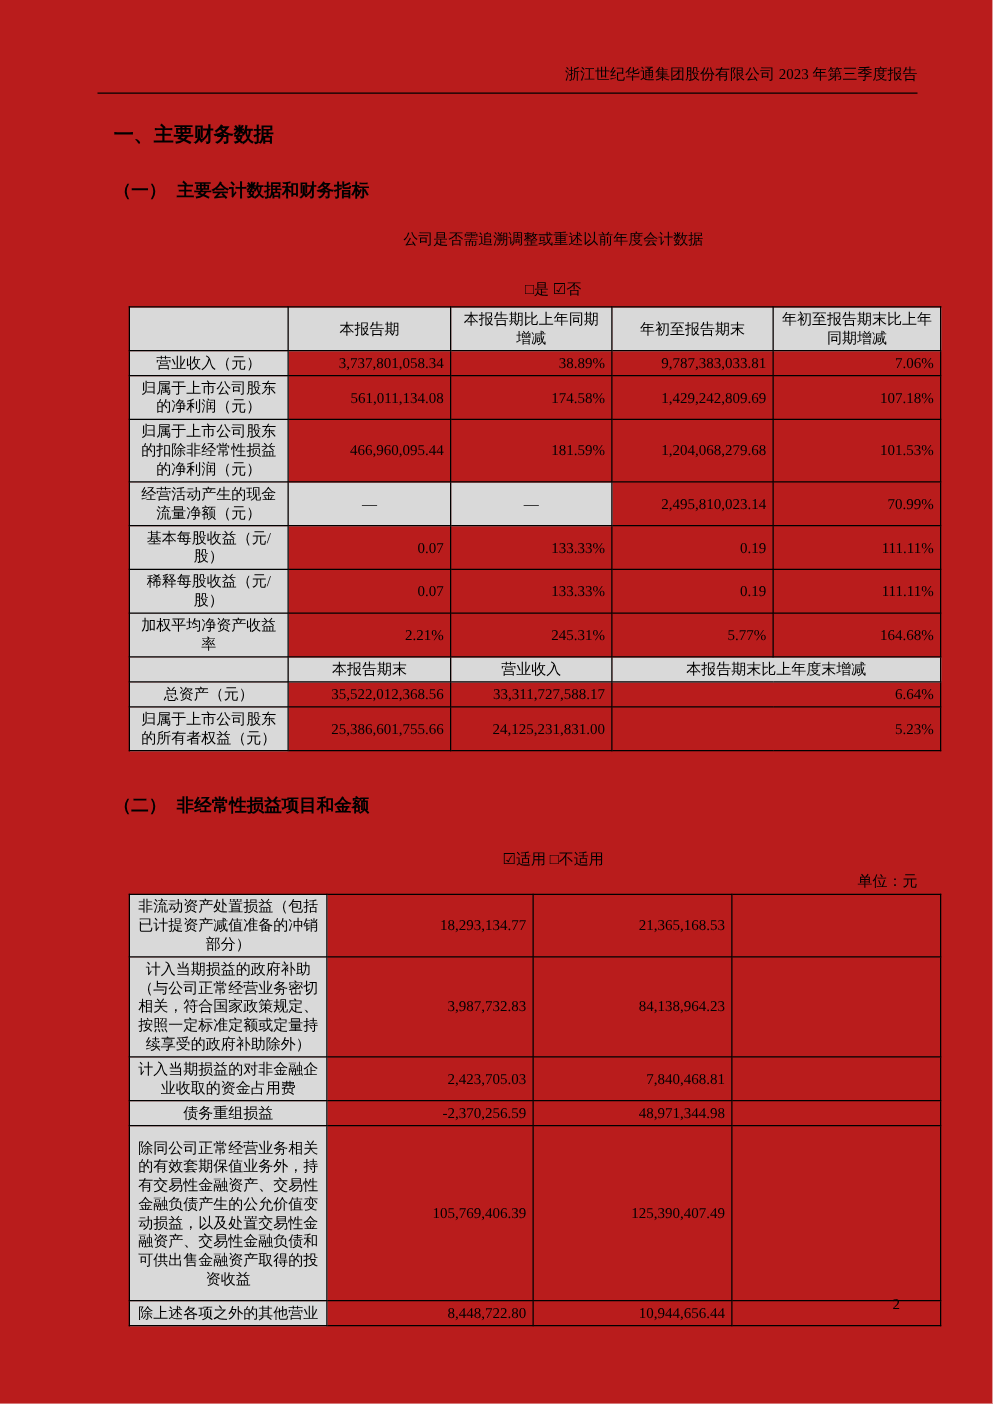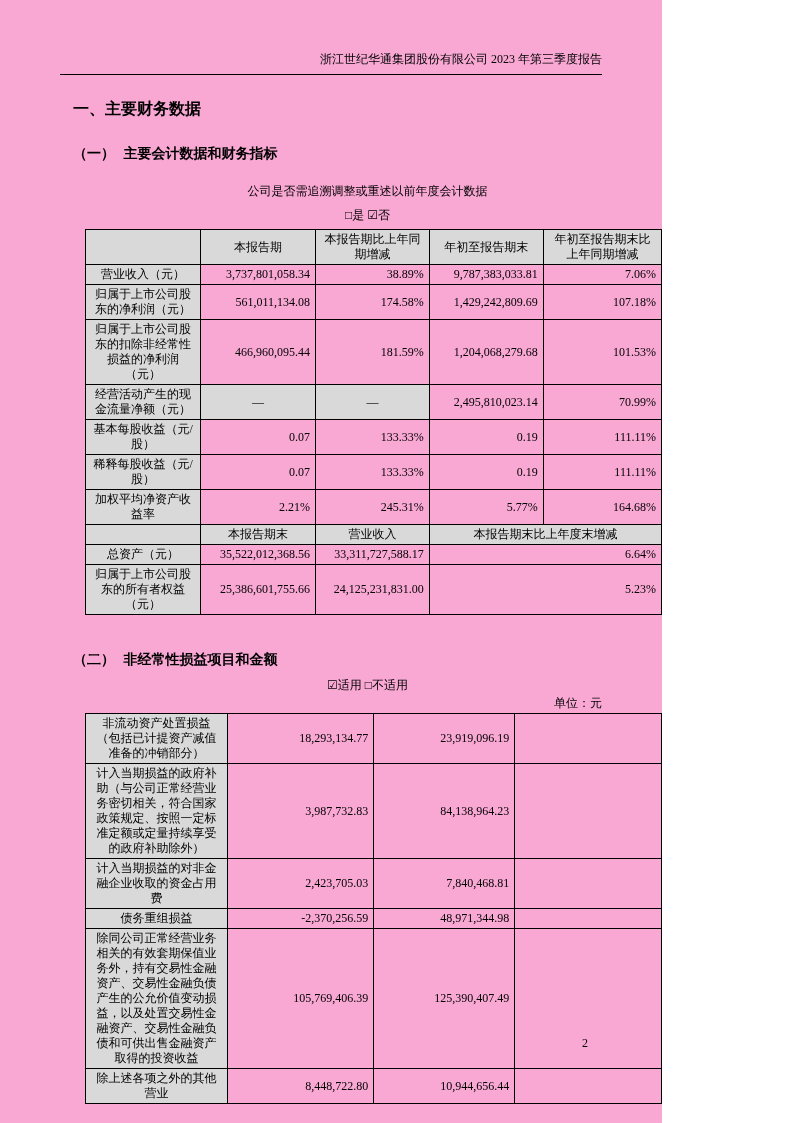--- a/index.html
+++ b/index.html
@@ -1,24 +1,25 @@
 <!DOCTYPE html>
 <html><head>
 <meta charset="utf-8">
 <style>
   * { box-sizing: border-box; }
   html, body { margin: 0; padding: 0; background: #ffffff; }
   .page {
     position: relative;
-    width: 662px;
+    width: 794px;
     height: 1123px;
-    background: #f9a8d4;
+    background: #b91c1c;
     overflow: hidden;
     color: #000;
     font-family: "Liberation Serif", "DejaVu Serif", serif;
+    padding-left: 18px;
   }
   .doc-header {
     margin: 0 60px;
     padding: 52px 0 7px 0;
     border-bottom: 1px solid #000;
     text-align: right;
     font-size: 12px;
     line-height: 15px;
   }
   .h-main {
@@ -35,21 +36,21 @@
     font-weight: bold;
     font-family: Liberation Mono, monospace;
   }
   .h-sub2 { margin-top: 36px; }
   .note {
     margin: 21px 0 0 73px;
     font-size: 12px;
     line-height: 15px;
     text-align: center;
   }
-  .chk { margin-top: 9px; }
+  .chk { margin-top: 25px; }
   .chk2 { }
   .unit {
     margin: 3px 60px 0 0;
     text-align: right;
     font-size: 12px;
     line-height: 15px;
   }
   table.fin {
     border-collapse: collapse;
     table-layout: fixed;
@@ -187,21 +188,21 @@
     <colgroup>
       <col style="width:158px">
         <col style="width:165px">
         <col style="width:159px">
         <col style="width:167px">
     </colgroup>
     <tbody>
       <tr>
         <td class="g lbl">非流动资产处置损益（包括已计提资产减值准备的冲销部分）</td>
         <td class="num">18,293,134.77</td>
-        <td class="num">23,919,096.19</td>
+        <td class="num">21,365,168.53</td>
         <td class="lbl"></td>
       </tr>
       <tr>
         <td class="g lbl">计入当期损益的政府补助（与公司正常经营业务密切相关，符合国家政策规定、按照一定标准定额或定量持续享受的政府补助除外）</td>
         <td class="num">3,987,732.83</td>
         <td class="num">84,138,964.23</td>
         <td class="lbl"></td>
       </tr>
       <tr>
         <td class="g lbl">计入当期损益的对非金融企业收取的资金占用费</td>

